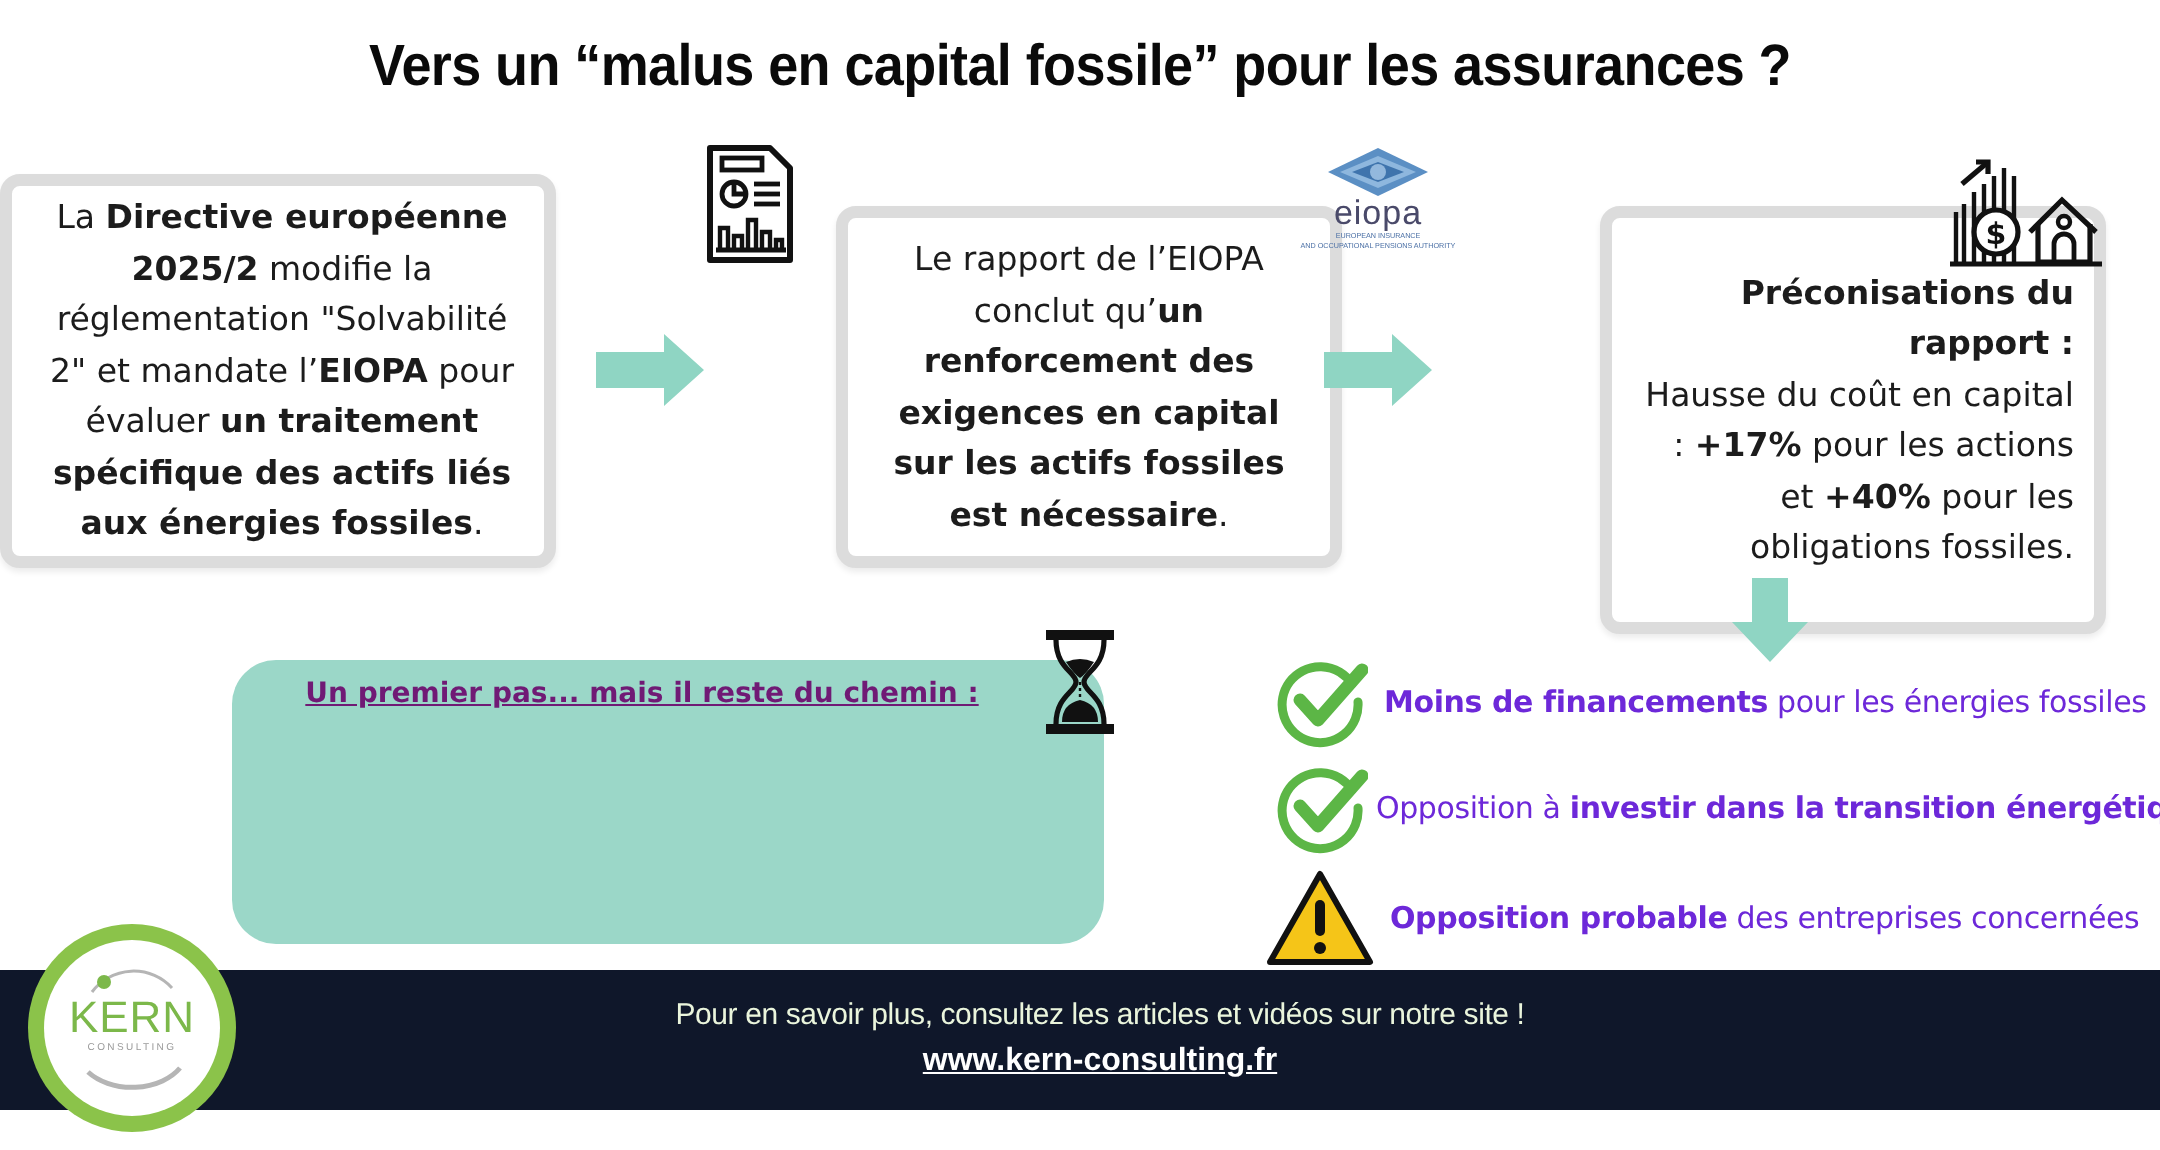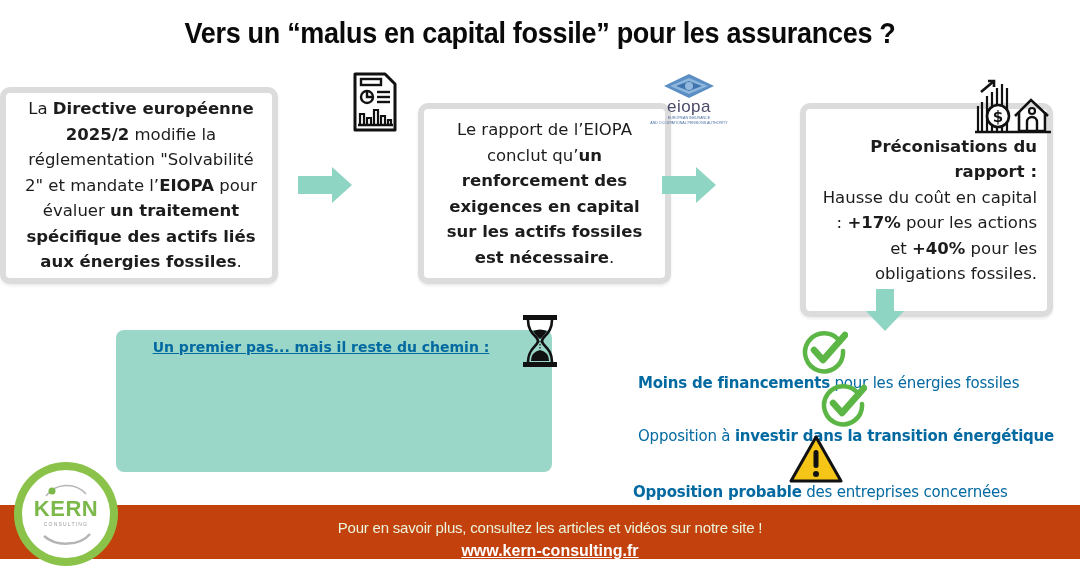--- a/index.html
+++ b/index.html
@@ -43,50 +43,50 @@
     #arrow2 { left: 662px; top: 167px; }
     #arrow3 { left: 866px; top: 289px; width: 38px; height: 42px; }
 
     .icon-doc { position: absolute; left: 352px; top: 72px; width: 46px; height: 60px; }
     .eiopa { position: absolute; left: 642px; top: 72px; width: 94px; height: 56px; }
     .icon-finance { position: absolute; left: 975px; top: 78px; width: 76px; height: 56px; }
 
     .panel {
       position: absolute; left: 116px; top: 330px; width: 436px; height: 142px;
       background: #9bd7c8;
-      border-radius: 8px;
-      color: #0369a1;
+      border-radius: 22px;
+      color: #701a75;
       font-size: 14.6px;
     }
     .panel-title {
       position: absolute; left: 0; top: 9px; width: 410px; text-align: center;
       font-weight: bold; text-decoration: underline; font-size: 14px;
     }
     .panel ul { position: absolute; left: 12px; top: 49px; width: 420px; list-style: none; }
     .panel li { position: relative; padding-left: 18px; line-height: 21px; }
     .panel li::before {
       content: ""; position: absolute; left: 1px; top: 9px;
       width: 5px; height: 5px; border-radius: 50%; background: #ffffff;
     }
     .hourglass { position: absolute; left: 522px; top: 314px; width: 36px; height: 54px; }
 
     .outcome {
       position: absolute; display: flex; align-items: center;
-      font-size: 15px; color: #0369a1; white-space: nowrap; flex-direction: column;
+      font-size: 15px; color: #6d28d9; white-space: nowrap;
     }
     .outcome .ico { width: 46px; height: 46px; margin-right: 8px; flex: 0 0 auto; }
     #out1 { left: 638px; top: 328px; }
     #out2 { left: 638px; top: 381px; }
     #out3 { left: 633px; top: 435px; }
     #out2 .ico { margin-right: 4px; }
     .outcome .txt { letter-spacing: -0.2px; }
 
     .footer {
-      position: absolute; left: 0; top: 505px; width: 1080px; height: 54px;
-      background: #c2410c;
+      position: absolute; left: 0; top: 485px; width: 1080px; height: 70px;
+      background: #0f172a;
     }
     .footer-line1 {
       position: absolute; top: 14px; left: 0; width: 1100px; text-align: center;
       color: #eaf5dc; font-size: 15px; font-family: "Liberation Sans", sans-serif;
       letter-spacing: -0.2px;
     }
     .footer-link {
       position: absolute; top: 37px; left: 0; width: 1100px; text-align: center;
       color: #ffffff; font-size: 16px; font-weight: bold; text-decoration: underline;
       font-family: "Liberation Sans", sans-serif;
@@ -94,21 +94,21 @@
     .logo-outer {
       position: absolute; left: 14px; top: 462px; width: 104px; height: 104px;
       border-radius: 50%; background: #8bc34a;
     }
     .logo-inner {
       position: absolute; left: 8px; top: 8px; width: 88px; height: 88px;
       border-radius: 50%; background: #ffffff;
     }
     .logo-text {
       position: absolute; left: 0; top: 26px; width: 88px; text-align: center;
-      font-family: "Liberation Sans", sans-serif; font-weight: bold; font-size: 22px;
+      font-family: "Liberation Sans", sans-serif; font-weight: normal; font-size: 22px;
       color: #7cb84a; letter-spacing: 0.5px;
     }
     .logo-sub {
       position: absolute; left: 0; top: 51px; width: 88px; text-align: center;
       font-size: 5px; color: #9a9a9a; letter-spacing: 1.2px;
       font-family: "Liberation Sans", sans-serif;
     }
   </style>
 </head>
 <body>

